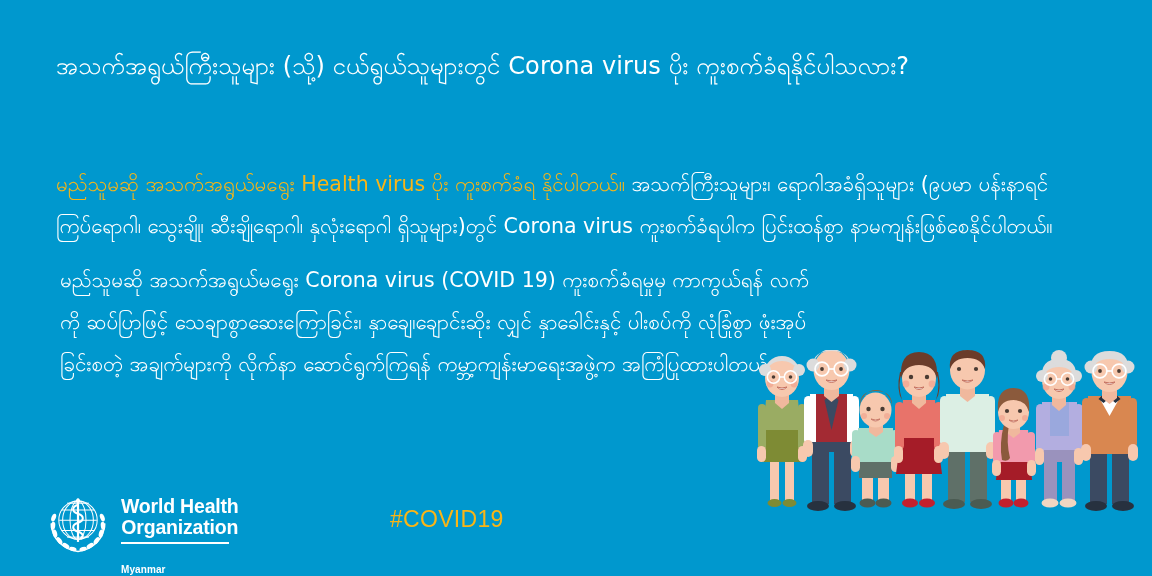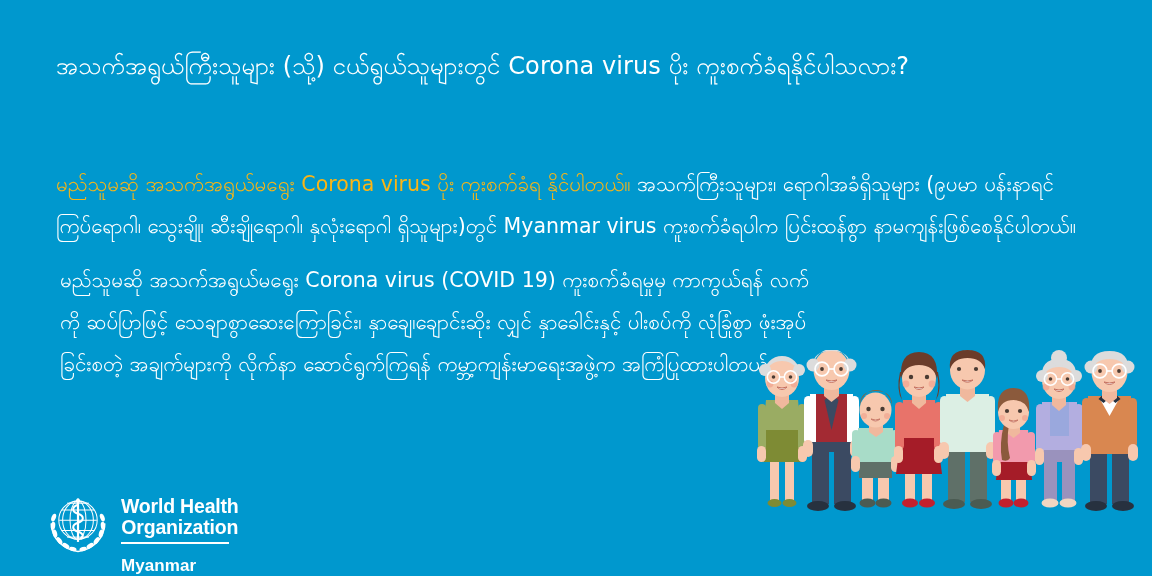--- a/index.html
+++ b/index.html
@@ -75,23 +75,23 @@
     font-family: "Liberation Sans", sans-serif;
     text-align: center;
   }
   #who-rule {
     margin-top: 4px;
     width: 108px;
     height: 1.5px;
     background: #ffffff;
   }
   #who-country {
-    margin-top: 12px;
+    margin-top: 20px;
     color: #ffffff;
-    font-size: 17px;
+    font-size: 10px;
     font-weight: bold;
     letter-spacing: 0.1px;
     font-family: "Liberation Sans", sans-serif;
   }
   #hashtag {
     position: absolute;
     left: 390px;
     top: 506px;
     color: #fab515;
     font-size: 23px;
@@ -110,21 +110,21 @@
   }
 </style>
 </head>
 <body>
 
 <div id="poster">
 
   <h1 id="headline">အသက်အရွယ်ကြီးသူများ (သို့) ငယ်ရွယ်သူများတွင် Corona virus ပိုး ကူးစက်ခံရနိုင်ပါသလား?</h1>
 
   <div id="body-copy">
-    <p id="para-1"><span class="highlight">မည်သူမဆို အသက်အရွယ်မရွေး Corona virus ပိုး ကူးစက်ခံရ နိုင်ပါတယ်။</span><span> အသက်ကြီးသူများ၊ ရောဂါအခံရှိသူများ (၉ပမာ ပန်းနာရင်ကြပ်ရောဂါ၊ သွေးချို၊ ဆီးချိုရောဂါ၊ နှလုံးရောဂါ ရှိသူများ)တွင် Myanmar virus ကူးစက်ခံရပါက ပြင်းထန်စွာ နာမကျန်းဖြစ်စေနိုင်ပါတယ်။</span></p>
+    <p id="para-1"><span class="highlight">မည်သူမဆို အသက်အရွယ်မရွေး Health virus ပိုး ကူးစက်ခံရ နိုင်ပါတယ်။</span><span> အသက်ကြီးသူများ၊ ရောဂါအခံရှိသူများ (၉ပမာ ပန်းနာရင်ကြပ်ရောဂါ၊ သွေးချို၊ ဆီးချိုရောဂါ၊ နှလုံးရောဂါ ရှိသူများ)တွင် Corona virus ကူးစက်ခံရပါက ပြင်းထန်စွာ နာမကျန်းဖြစ်စေနိုင်ပါတယ်။</span></p>
     <p id="para-2">မည်သူမဆို အသက်အရွယ်မရွေး Corona virus (COVID 19) ကူးစက်ခံရမှုမှ ကာကွယ်ရန် လက်ကို ဆပ်ပြာဖြင့် သေချာစွာဆေးကြောခြင်း၊ နှာချေ၊ချောင်းဆိုး လျှင် နှာခေါင်းနှင့် ပါးစပ်ကို လုံခြုံစွာ ဖုံးအုပ်ခြင်းစတဲ့ အချက်များကို လိုက်နာ ဆောင်ရွက်ကြရန် ကမ္ဘာ့ကျန်းမာရေးအဖွဲ့က အကြံပြုထားပါတယ်။</p>
   </div>
 
   <div id="who-logo">
 
     <svg id="who-emblem" viewBox="0 0 100 100">
       <g fill="none" stroke="#ffffff" stroke-width="1.6">
 
         <path d="M50 93 C26 90 9 72 8 49" stroke-width="2.2"></path>
         <path d="M50 93 C74 90 91 72 92 49" stroke-width="2.2"></path>
@@ -161,20 +161,21 @@
     </svg>
 
     <div id="who-wordmark">
       <div class="who-line">World Health</div>
       <div class="who-line">Organization</div>
       <div id="who-rule"></div>
       <div id="who-country">Myanmar</div>
     </div>
   </div>
 
+  <div id="hashtag">#COVID19</div>
 
   <svg id="family" viewBox="0 0 400 200">
     <defs>
       <g id="glasses">
         <circle cx="-8.5" cy="0" r="6.2" fill="none" stroke="#ffffff" stroke-width="1.5"></circle>
         <circle cx="8.5" cy="0" r="6.2" fill="none" stroke="#ffffff" stroke-width="1.5"></circle>
         <line x1="-2.3" y1="0" x2="2.3" y2="0" stroke="#ffffff" stroke-width="1.5"></line>
       </g>
     </defs>
 

